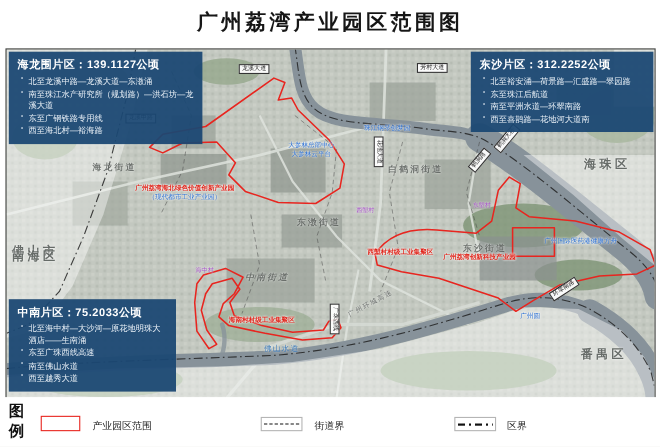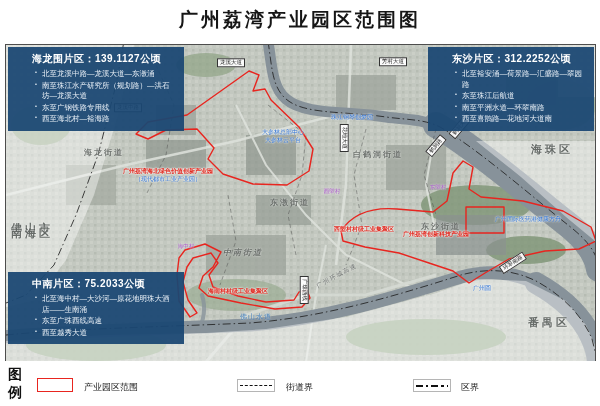--- a/index.html
+++ b/index.html
@@ -26,24 +26,24 @@
   .lbl.blue{font-size:6px;color:#2a6fd2;text-shadow:0 0 2px #fff,0 0 2px #fff;}
   .lbl.water{font-size:7px;color:#3c7ab8;letter-spacing:1px;
     text-shadow:0 0 2px rgba(255,255,255,.8);}
   .lbl.village{font-size:5.5px;color:#a855c8;text-shadow:0 0 2px #fff;}
   .lbl.roadbox{font-size:5.5px;color:#1a1a1a;background:rgba(255,255,255,.93);
     border:0.5px solid #333;padding:0 2px;line-height:1.35;}
   .lbl.roadtext{font-size:6px;color:rgba(92,97,94,.9);letter-spacing:1.5px;
     text-shadow:0 0 2px #fff;}
   
   .info-box{position:absolute;background:rgba(27,71,115,.94);color:#fff;
-    padding:5px 6px 6px 24px;z-index:8;box-sizing:border-box;}
+    padding:5px 6px 6px 8px;z-index:8;box-sizing:border-box;}
   #info-box-hailongwei{left:8px;top:47px;width:176px;}
   #info-box-dongsha{left:428px;top:47px;width:166px;}
-  #info-box-zhongnan{left:8px;top:272px;width:176px;}
+  #info-box-zhongnan{left:8px;top:272px;width:152px;}
   .info-title{font-size:10px;font-weight:bold;letter-spacing:.5px;margin-bottom:3px;}
   .info-list{list-style:none;margin:0;padding:0 2px 0 2px;font-size:7.5px;
     line-height:1.4;color:#e9f0f7;}
   .info-list li{position:relative;padding-left:8px;margin-top:1px;}
   .info-list li::before{content:"•";position:absolute;left:1px;top:0;font-size:5.5px;}
   
   #legend{position:absolute;left:0;top:361px;width:600px;height:45px;background:#fff;z-index:9;}
   #legend-heading{position:absolute;left:8px;top:5px;width:16px;
     font-family:"Liberation Serif",serif;font-weight:bold;font-size:14px;
     line-height:1.25;color:#111;word-break:break-all;}
@@ -206,20 +206,21 @@
         <li>东至珠江后航道</li>
         <li>南至平洲水道—环翠南路</li>
         <li>西至喜鹊路—花地河大道南</li>
       </ul>
   </div>
   <div class="info-box" id="info-box-zhongnan">
     <div class="info-title">中南片区：75.2033公顷</div>
     <ul class="info-list">
         <li>北至海中村—大沙河—原花地明珠大酒店——生南涌</li>
         <li>东至广珠西线高速</li>
+        <li>南至佛山水道</li>
         <li>西至越秀大道</li>
       </ul>
   </div>
 
   <div id="legend">
     <div id="legend-heading">图例</div>
 
     <div id="swatch-park"></div>
     <div class="legend-label" id="legend-label-park">产业园区范围</div>
 

